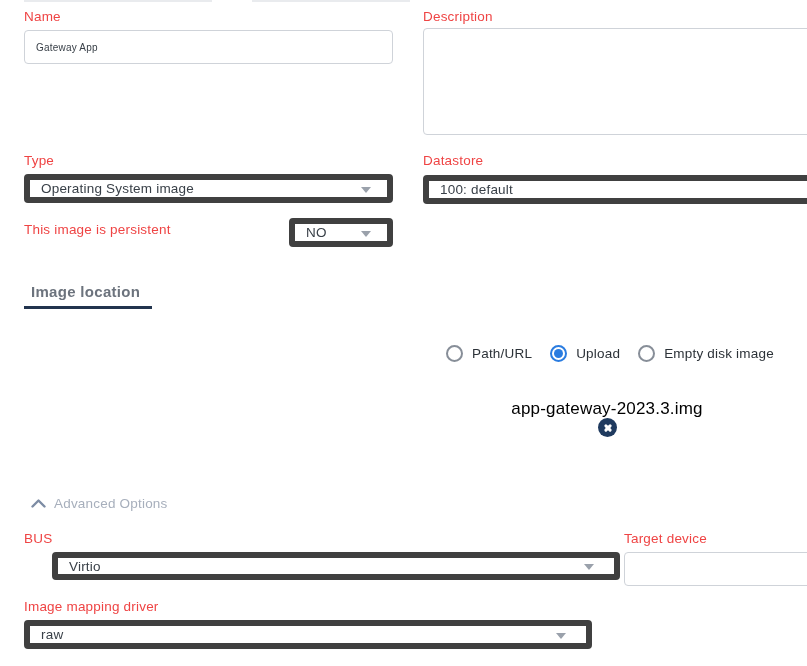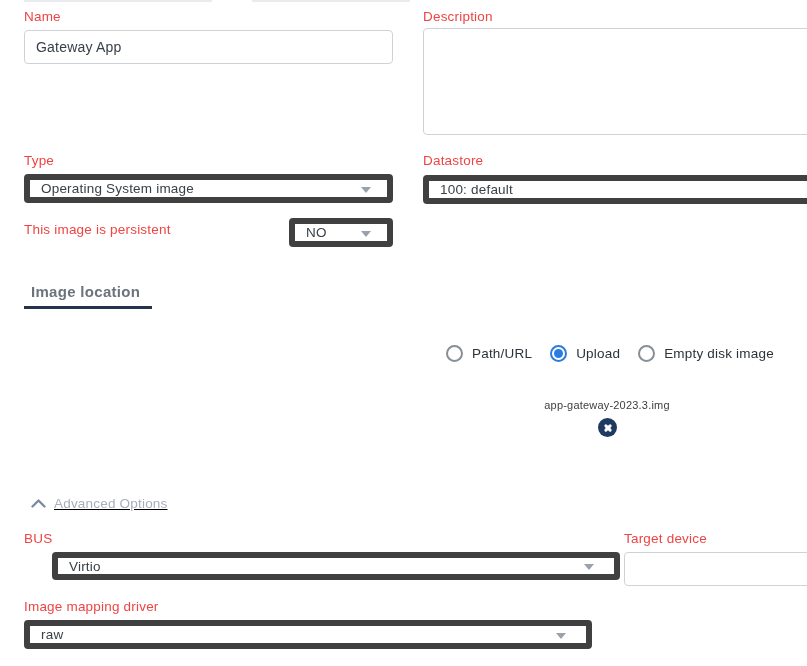--- a/index.html
+++ b/index.html
@@ -5,21 +5,21 @@
   html,body{margin:0;padding:0;background:#ffffff;}
   body{font-family:"Liberation Sans","DejaVu Sans",sans-serif;}
   .canvas{position:relative;width:807px;height:666px;overflow:hidden;background:#fff;letter-spacing:.2px;}
 
   .top-seg{position:absolute;top:0;height:2px;background:#e9ebee;}
 
   .field-label{position:absolute;font-size:13.5px;color:#ef4444;font-weight:400;}
 
   .text-input{
     position:absolute;box-sizing:border-box;border:1px solid #cfd3d9;border-radius:4px;
-    font-family:inherit;font-size:14px;color:#394048;padding:16px 11px;background:#fff;
+    font-family:inherit;font-size:10px;color:#394048;padding:16px 11px;background:#fff;
     letter-spacing:.2px;outline:none;
   }
   textarea.text-input{resize:none;padding-top:8px;}
 
   .select-box{
     position:absolute;box-sizing:border-box;border:6px solid #404040;border-radius:4px;
     background:#fff;display:flex;align-items:center;font-size:13.5px;color:#394048;
     padding:0 11px;cursor:pointer;
   }
   .select-box .caret{
@@ -37,29 +37,29 @@
     box-sizing:border-box;width:17px;height:17px;border-radius:50%;
     border:2px solid #878e98;background:#fff;position:relative;flex:0 0 auto;
   }
   .radio-item.checked .radio-circle{border-color:#2a7ce0;}
   .radio-item.checked .radio-circle::after{
     content:"";position:absolute;left:50%;top:50%;width:9px;height:9px;margin:-4.5px 0 0 -4.5px;
     border-radius:50%;background:#2a7ce0;
   }
   .radio-label{font-size:13.5px;color:#2c3238;}
 
-  .file-name{position:absolute;left:457px;top:399px;width:300px;text-align:center;font-size:11px;color:#404040;}
+  .file-name{position:absolute;left:457px;top:399px;width:300px;text-align:center;font-size:17px;color:#000000;}
   .remove-btn{position:absolute;left:598px;top:418px;width:19px;height:19px;border-radius:50%;background:#1f3a5f;cursor:pointer;}
   .remove-btn::before,.remove-btn::after{
     content:"";position:absolute;left:50%;top:50%;width:9px;height:3px;border-radius:1.5px;background:#fff;
   }
   .remove-btn::before{transform:translate(-50%,-50%) rotate(45deg);}
   .remove-btn::after{transform:translate(-50%,-50%) rotate(-45deg);}
 
-  .advanced-row{position:absolute;left:31px;top:496px;display:flex;align-items:center;column-gap:8px;cursor:pointer;text-decoration:underline;}
+  .advanced-row{position:absolute;left:31px;top:496px;display:flex;align-items:center;column-gap:8px;cursor:pointer;}
   .advanced-label{font-size:13.5px;color:#a7afbc;}
 </style>
 </head>
 <body>
 
 <div class="canvas">
 
   <div class="top-seg" style="left:24px;width:188px;"></div>
   <div class="top-seg" style="left:252px;width:158px;"></div>
 

